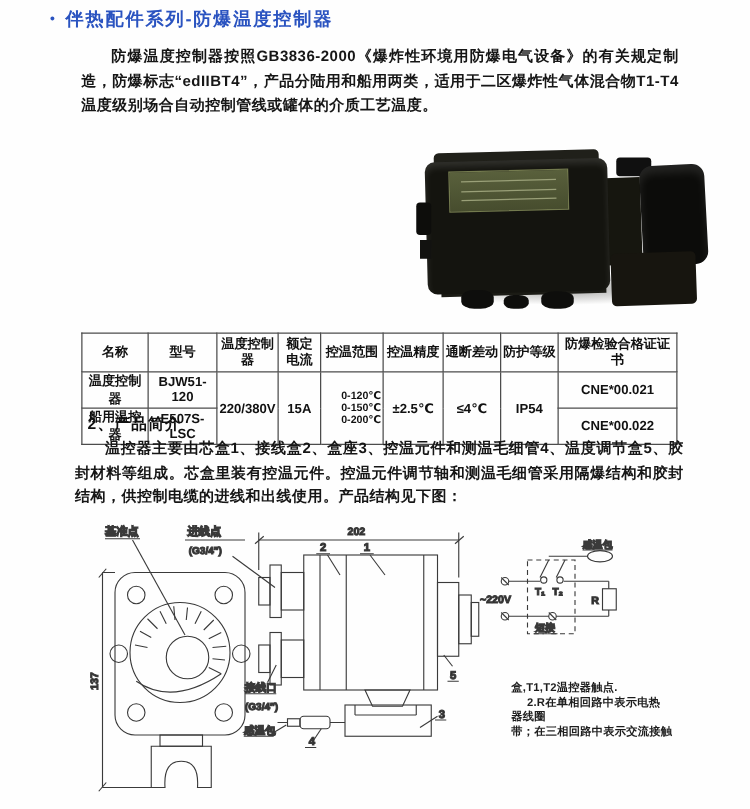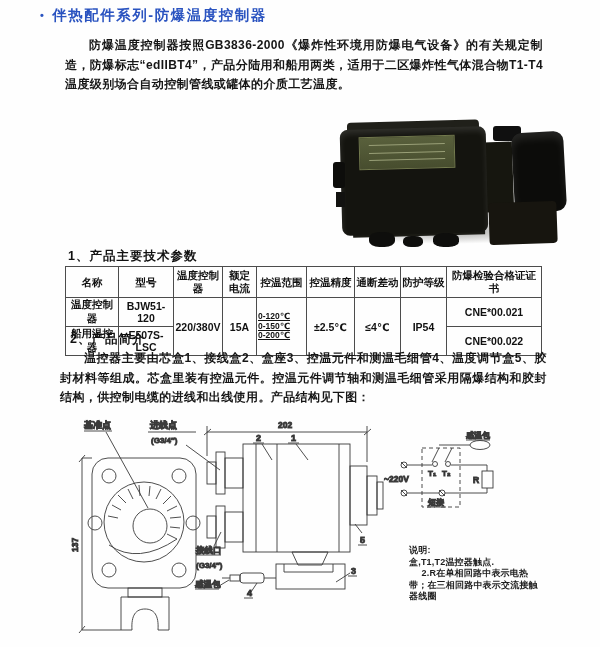--- a/index.html
+++ b/index.html
@@ -16,21 +16,21 @@
   .sec-h.h1{left:68px;top:248px;}
   .sec-h.h2{left:70px;top:331px;}
 
   
   table.spec{position:absolute;left:65px;top:266px;width:476px;border-collapse:collapse;
              table-layout:fixed;font-size:10.5px;color:#111;}
   table.spec th,table.spec td{border:1px solid #4c4c4c;text-align:center;vertical-align:middle;
              padding:0 1px;font-weight:600;overflow:hidden;}
   table.spec th{height:30px;line-height:13px;}
   table.spec td{height:20px;}
-  td.ranges div{font-size:8.5px;line-height:9.5px;text-align:left;text-decoration:underline;}
+  td.ranges div{font-size:8.5px;line-height:9.5px;text-align:right;}
 
   
   .photo{position:absolute;left:333px;top:110px;width:242px;height:140px;}
   .photo div{position:absolute;}
   .ph-shadow{left:10px;top:108px;width:215px;height:26px;
              background:radial-gradient(ellipse at center,rgba(60,60,55,.45),rgba(0,0,0,0) 70%);}
   .ph-body{left:8px;top:18px;width:146px;height:106px;background:#14140f;border-radius:8px;
            transform:rotate(-1.5deg);box-shadow:inset 0 4px 6px rgba(255,255,255,.12);}
   .ph-topcap{left:14px;top:11px;width:132px;height:13px;background:#20201a;border-radius:4px;
              transform:rotate(-1.5deg);}
@@ -83,21 +83,20 @@
       <div style="top:15px"></div>
       <div style="top:22px"></div>
     </div>
     <div class="ph-nub1"></div>
     <div class="ph-nub2"></div>
     <div class="ph-k1"></div>
     <div class="ph-k2"></div>
     <div class="ph-k3"></div>
   </div>
 
-  <div class="sec-h h1">1、产品主要技术参数</div>
 
   <table class="spec">
     <colgroup>
       <col style="width:53px">
         <col style="width:55px">
         <col style="width:49px">
         <col style="width:34px">
       <col style="width:50px">
         <col style="width:48px">
         <col style="width:46px">
@@ -274,20 +273,19 @@
       <circle cx="442" cy="81" r="3"></circle>
         <line x1="439" y1="78" x2="445" y2="84"></line>
       <line x1="445" y1="81" x2="487" y2="81"></line>
       <text x="428" y="93" font-size="8">短接</text>
       <line x1="427" y1="95" x2="435" y2="95"></line>
         <line x1="438" y1="95" x2="446" y2="95"></line>
     </g>
   </svg>
 
   <div class="notes">
-    <div>说明:</div>
     <div>盒,T1,T2温控器触点.</div>
     <div class="ind">2.R在单相回路中表示电热</div>
+    <div>器线圈</div>
     <div>带；在三相回路中表示交流接触</div>
-    <div>器线圈</div>
   </div>
 
 </div>
 
 </body></html>

